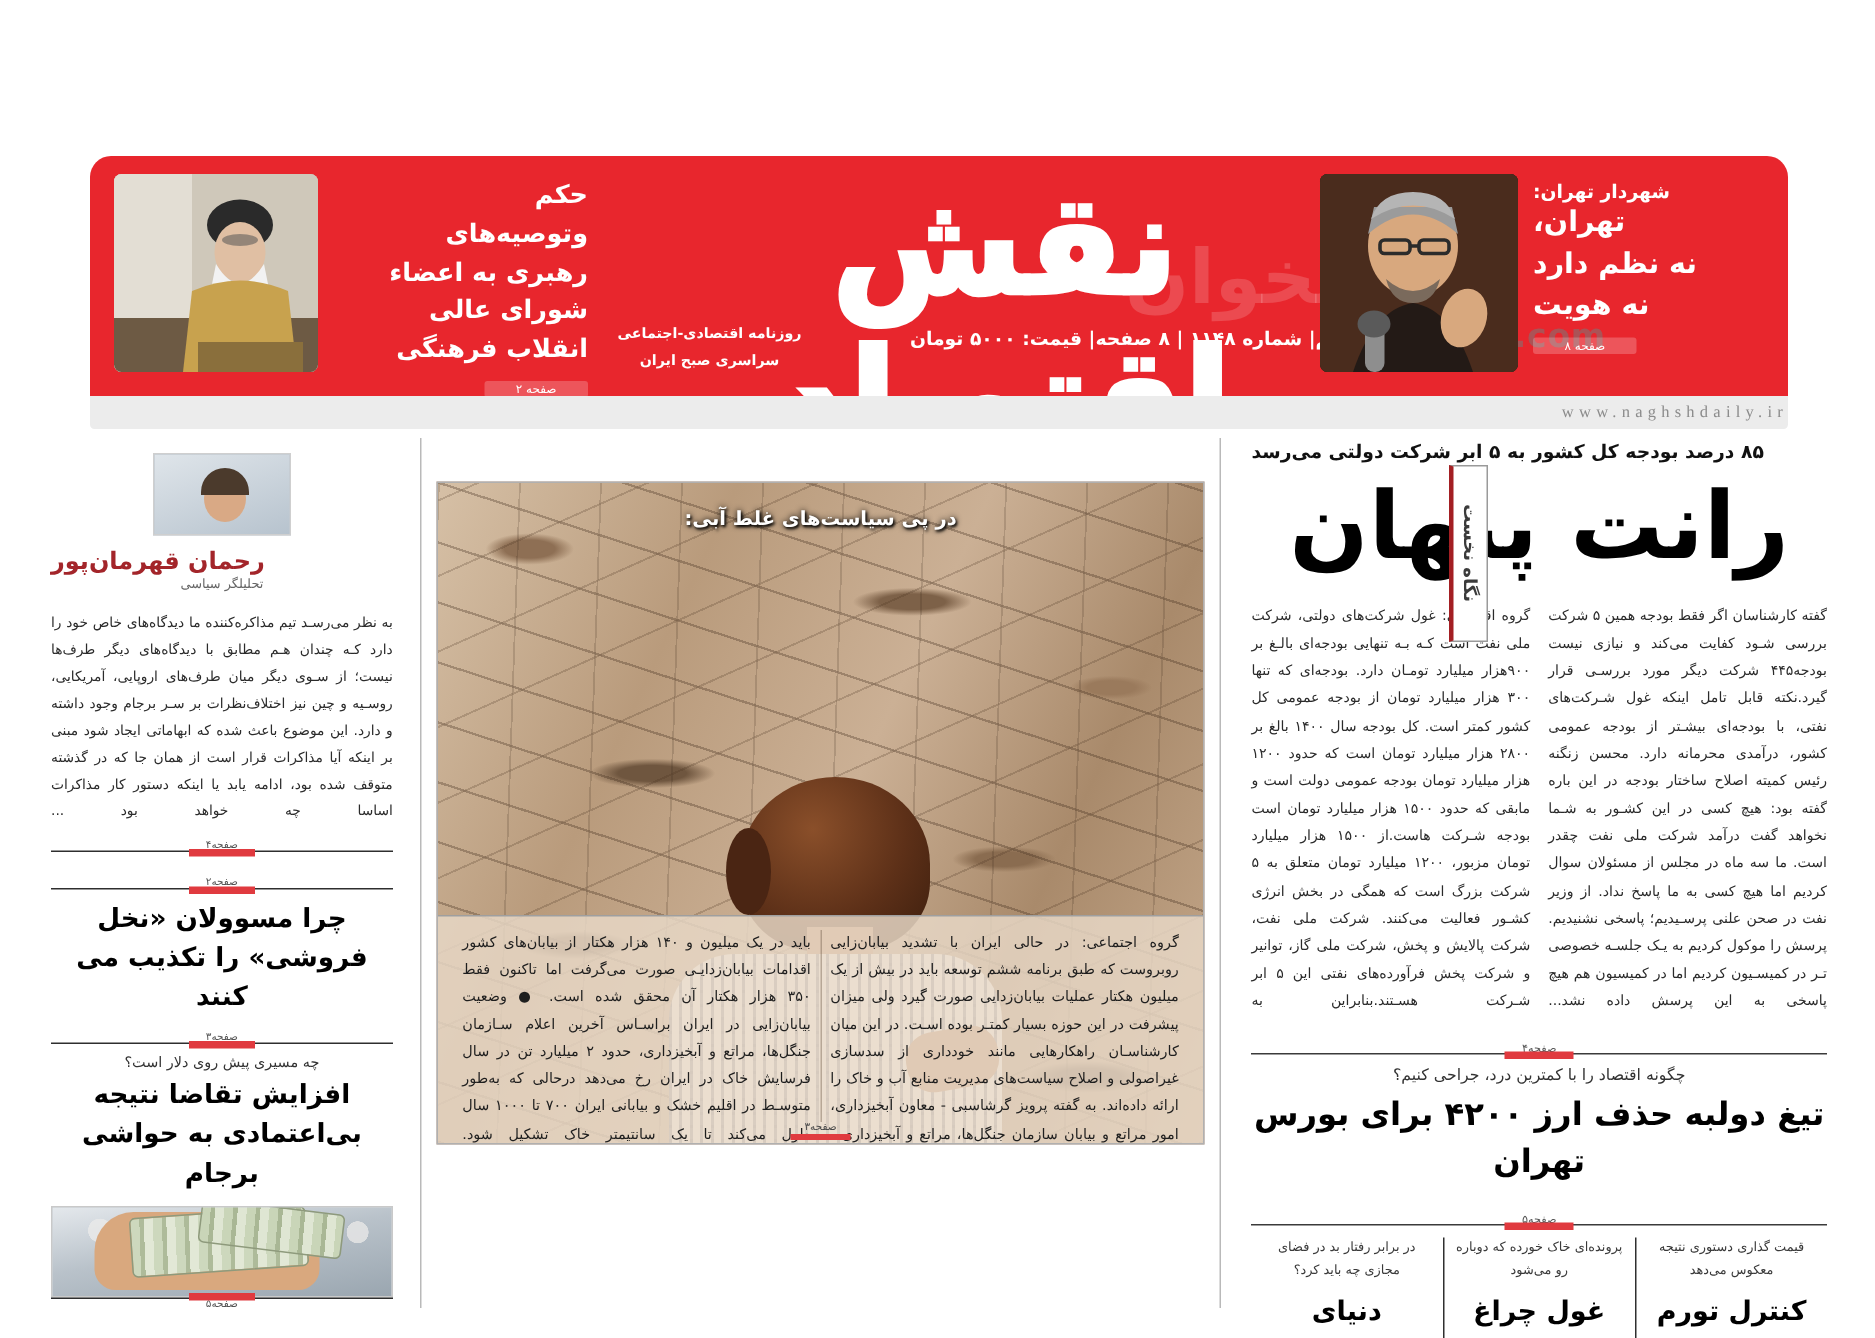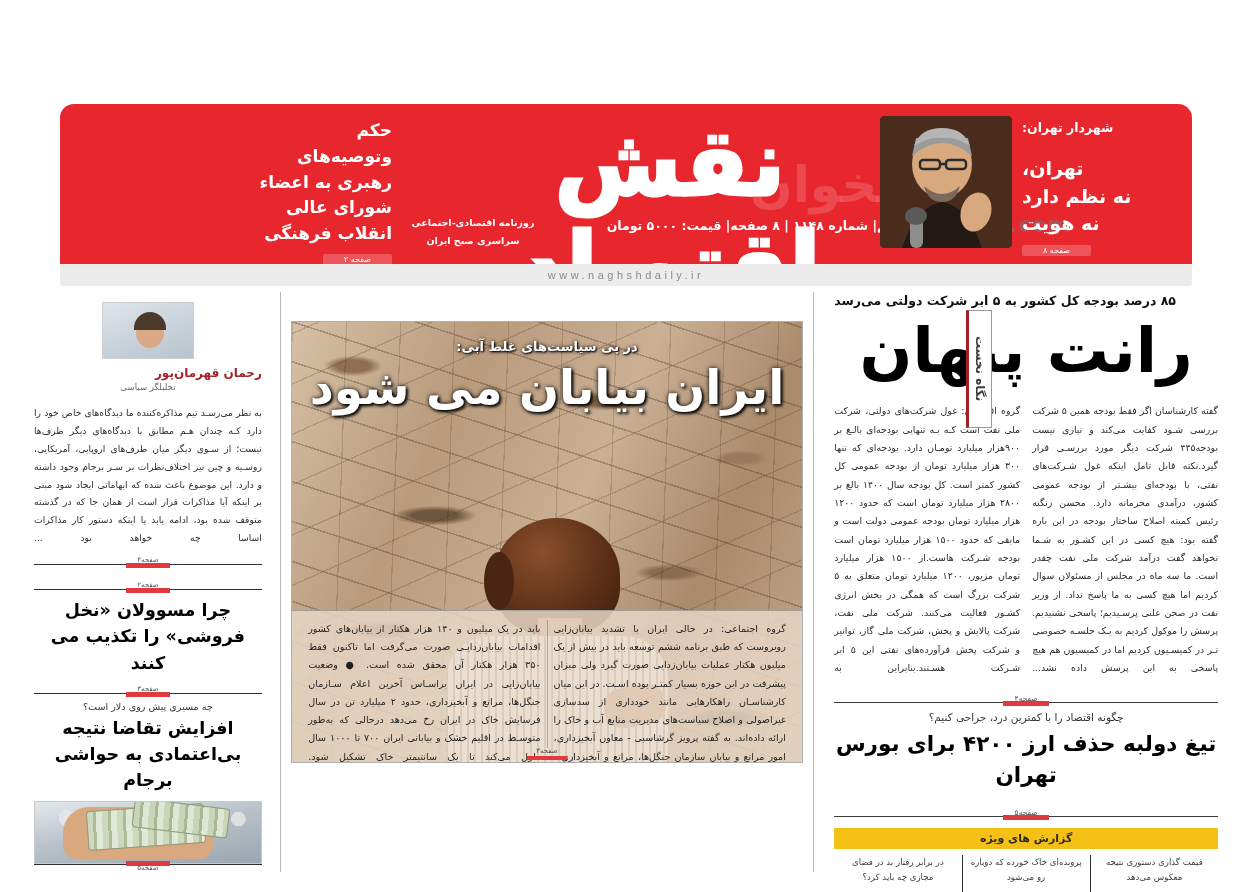--- a/index.html
+++ b/index.html
@@ -39,36 +39,36 @@
 
   
   .promo-left {
     position: absolute; right: 12px; top: 12px;
     width: 300px; height: 136px;
     display: flex; flex-direction: row-reverse; align-items: flex-start; gap: 10px;
   }
   .promo-left .ptxt {
     width: 140px; text-align: left; color: #fff; padding-top: 4px;
   }
-  .promo-left .kicker { font-size: 12.5px; font-weight: bold; margin-bottom: 20px; }
+  .promo-left .kicker { font-size: 12.5px; font-weight: bold; margin-bottom: 0; }
   .promo-left .ptitle { font-size: 19px; font-weight: bold; line-height: 1.45; }
   .pagetag-w {
     display: inline-block; margin-top: 6px; font-size: 8px;
     background: rgba(255,255,255,.22); color: #fff; padding: 1px 21px; border-radius: 2px;
   }
   .photo-mayor {
     width: 132px; height: 132px; border-radius: 5px; overflow: hidden;
     background: #3a2420; position: relative; flex: none;
   }
 
   
   .promo-right {
     position: absolute; left: 12px; top: 12px;
     width: 320px; height: 136px;
-    display: flex; flex-direction: column; align-items: flex-start; gap: 10px;
+    display: flex; flex-direction: row; align-items: flex-start; gap: 10px;
   }
   .promo-right .ptxt { width: 170px; text-align: right; color: #fff; padding-top: 2px; }
   .promo-right .ptitle { font-size: 17px; font-weight: bold; line-height: 1.52; }
   .photo-leader {
     width: 136px; height: 132px; border-radius: 5px; overflow: hidden;
     background: #c9c2b4; position: relative; flex: none;
   }
 
   
   .logo-block {
@@ -89,22 +89,22 @@
   .logo-meta {
     position: absolute; right: 4px; top: 104px; width: 400px;
     color: #fff; font-size: 12.5px; font-weight: bold; text-align: right; line-height: 1.9;
   }
 
   .urlbar {
     position: absolute; left: 60px; top: 264px; width: 1132px; height: 22px;
     background: #ececec; border-radius: 0 0 3px 3px;
   }
   .urlbar span {
-    display: block; text-align: center; font-size: 11px; color: #8b8b8b;
-    letter-spacing: 3.5px; line-height: 22px; font-family: Liberation Sans, sans-serif;
+    display: block; text-align: right; font-size: 11px; color: #8b8b8b;
+    letter-spacing: 3.5px; line-height: 22px; font-family: Liberation Serif, serif;
   }
 
   
   .body-grid {
     position: absolute; left: 34px; top: 292px;
     width: 1188px; height: 580px;
     display: flex; flex-direction: row; gap: 0;
   }
 
   
@@ -261,21 +261,21 @@
   .ap-bg { position: absolute; inset: 0; background: linear-gradient(160deg,#dfe5ea 0%, #b7c3ce 100%); }
   .ap-head {
     position: absolute; left: 33px; top: 14px; width: 28px; height: 31px; border-radius: 50%;
     background: #d9a985;
   }
   .ap-hair {
     position: absolute; left: 31px; top: 9px; width: 32px; height: 18px;
     border-radius: 16px 16px 0 0; background: #4b3a2c;
   }
   .author-name {
-    text-align: right; font-size: 12px; font-weight: bold; color: #a3252a; margin-top: 7px;
+    text-align: left; font-size: 16px; font-weight: bold; color: #a3252a; margin-top: 7px;
   }
   .author-role { text-align: center; font-size: 8.6px; color: #666; margin-top: 2px; }
   .opinion-body {
     font-size: 9.2px; line-height: 1.95; color: #2b2b2b; text-align: justify;
     text-align-last: justify; margin-top: 12px;
   }
   .lsep { margin: 9px 0 7px; position: relative; height: 14px; border-bottom: 1.5px solid #2e2e2e; }
   .lsep .tag {
     position: absolute; left: 50%; transform: translateX(-50%); bottom: 0;
     font-size: 7px; color: #555; background: #fff; padding: 0 5px;
@@ -431,23 +431,20 @@
         <span class="bar"></span>
       </div>
 
       <div class="sec2-kicker">چگونه اقتصاد را با کمترین درد، جراحی کنیم؟</div>
       <div class="sec2-title">تیغ دولبه حذف ارز ۴۲۰۰ برای بورس تهران</div>
       <div class="sep-page">
         <span class="tag">صفحه۵</span>
         <span class="bar"></span>
       </div>
 
-      <div class="yellowbar">
-        <span>گزارش های ویژه</span>
-      </div>
       <div class="special-row">
         <div class="special-col">
           <div class="sp-kicker">قیمت گذاری دستوری نتیجه معکوس می‌دهد</div>
           <div class="sp-title">کنترل تورم با زور سیاسی!</div>
 
         </div>
         <div class="special-col">
           <div class="sp-kicker">پرونده‌ای خاک خورده که دوباره رو می‌شود</div>
           <div class="sp-title">غول چراغ جادو برای ساماندهی بازار خودرو</div>
 
@@ -467,21 +464,20 @@
         <div class="cracked"></div>
         <div class="cracks"></div>
         <div class="child">
           <div class="hair"></div>
           <div class="neck"></div>
           <div class="shirt"></div>
           <div class="arm"></div>
         </div>
         <div class="photo-head">
           <div class="photo-kicker">در پی سیاست‌های غلط آبی:</div>
-          <div class="photo-title">ایران بیابان می شود</div>
         </div>
         <div class="photo-caption">
           <div class="ccol">گروه اجتماعی: در حالی ایران با تشدید بیابان‌زایی روبروست که طبق برنامه ششم توسعه باید در بیش از یک میلیون هکتار عملیات بیابان‌زدایی صورت گیرد ولی میزان پیشرفت در این حوزه بسیار کمتـر بوده اسـت. در این میان کارشناسـان راهکارهایی مانند خودداری از سدسازی غیراصولی و اصلاح سیاست‌های مدیریت منابع آب و خاک را ارائه داده‌اند.
 به گفته پرویز گرشاسبی - معاون آبخیزداری، امور مراتع و بیابان سازمان جنگل‌ها، مراتع و آبخیزداری - طبق برنامه ششم توسعه</div>
           <div class="ccol">باید در یک میلیون و ۱۴۰ هزار هکتار از بیابان‌های کشور اقدامات بیابان‌زدایـی صورت می‌گرفت اما تاکنون فقط ۳۵۰ هزار هکتار آن محقق شده است.
 ● وضعیت بیابان‌زایی در ایران
 براسـاس آخرین اعلام سـازمان جنگل‌ها، مراتع و آبخیزداری، حدود ۲ میلیارد تن در سال فرسایش خاک در ایران رخ می‌دهد درحالی که به‌طور متوسـط در اقلیم خشک و بیابانی ایران ۷۰۰ تا ۱۰۰۰ سال طول می‌کند تا یک سانتیمتر خاک تشکیل شود.</div>
           <div class="cap-foot">
             <div class="tag">صفحه۳</div>
             <div class="bar"></div>

